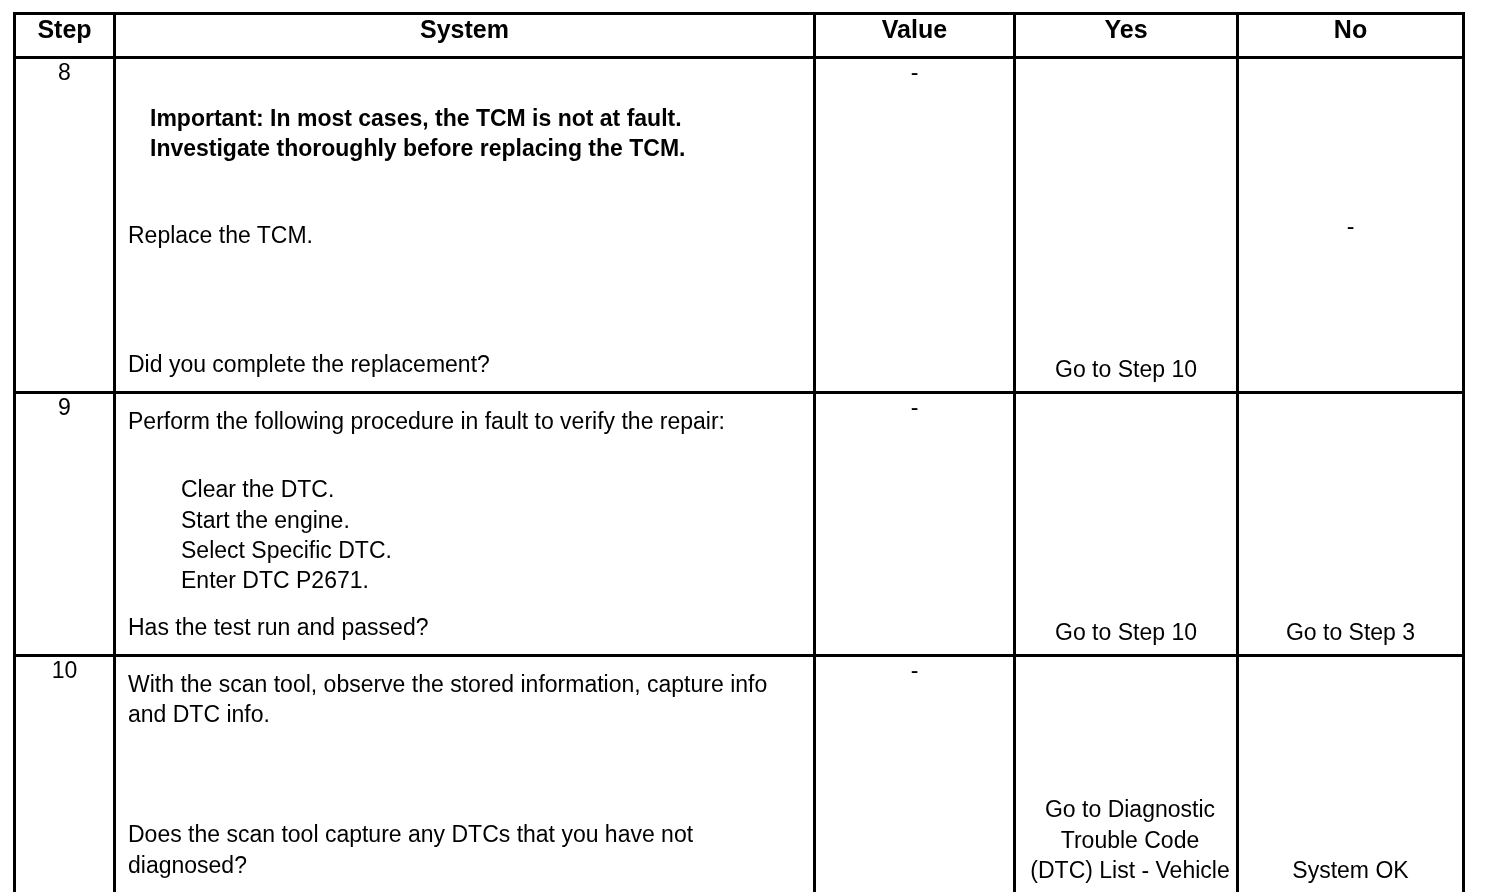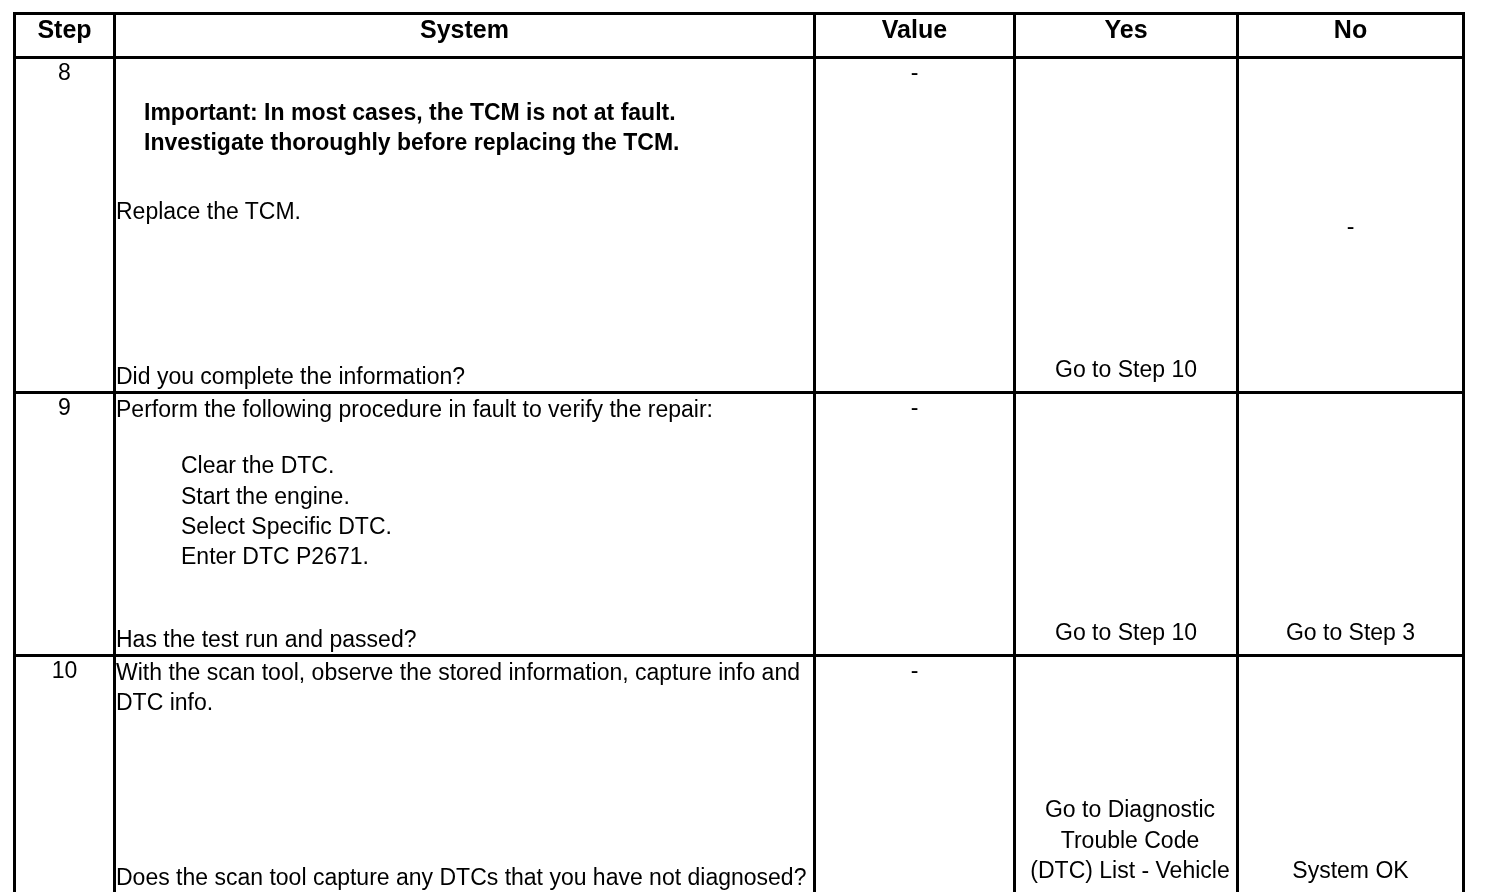--- a/index.html
+++ b/index.html
@@ -91,26 +91,26 @@
     flex-direction: column;
     height: 100%;
     box-sizing: border-box;
   }
   .cell-top { flex: 0 0 auto; }
   .cell-spacer { flex: 1 1 auto; }
   .cell-bottom { flex: 0 0 auto; }
 
   .bold-note {
     font-weight: bold;
-    margin: 4px;
+    margin: 10px;
     white-space: pre-line;
     padding-left: 24px;
   }
   .body-line {
-    margin: 0;
+    margin: 12px;
     white-space: pre-line;
   }
   .gap-lg { height: 34px; }
   .gap-md { height: 26px; }
 
   .sub-list {
     margin: 0;
     padding-left: 65px;
     white-space: pre-line;
   }
@@ -172,21 +172,21 @@
           <div class="cell-inner">
             <div class="cell-top">
               <div class="gap-lg"></div>
               <p class="bold-note">Important: In most cases, the TCM is not at fault.
 Investigate thoroughly before replacing the TCM.</p>
               <div class="gap-lg"></div>
               <p class="body-line">Replace the TCM.</p>
             </div>
             <div class="cell-spacer"></div>
             <div class="cell-bottom">
-              <p class="body-line">Did you complete the information?</p>
+              <p class="body-line">Did you complete the replacement?</p>
             </div>
           </div>
         </td>
 
         <td class="value-cell">
           <span class="dash">-</span>
         </td>
 
         <td class="yes-cell">
           <div class="yn-inner">

